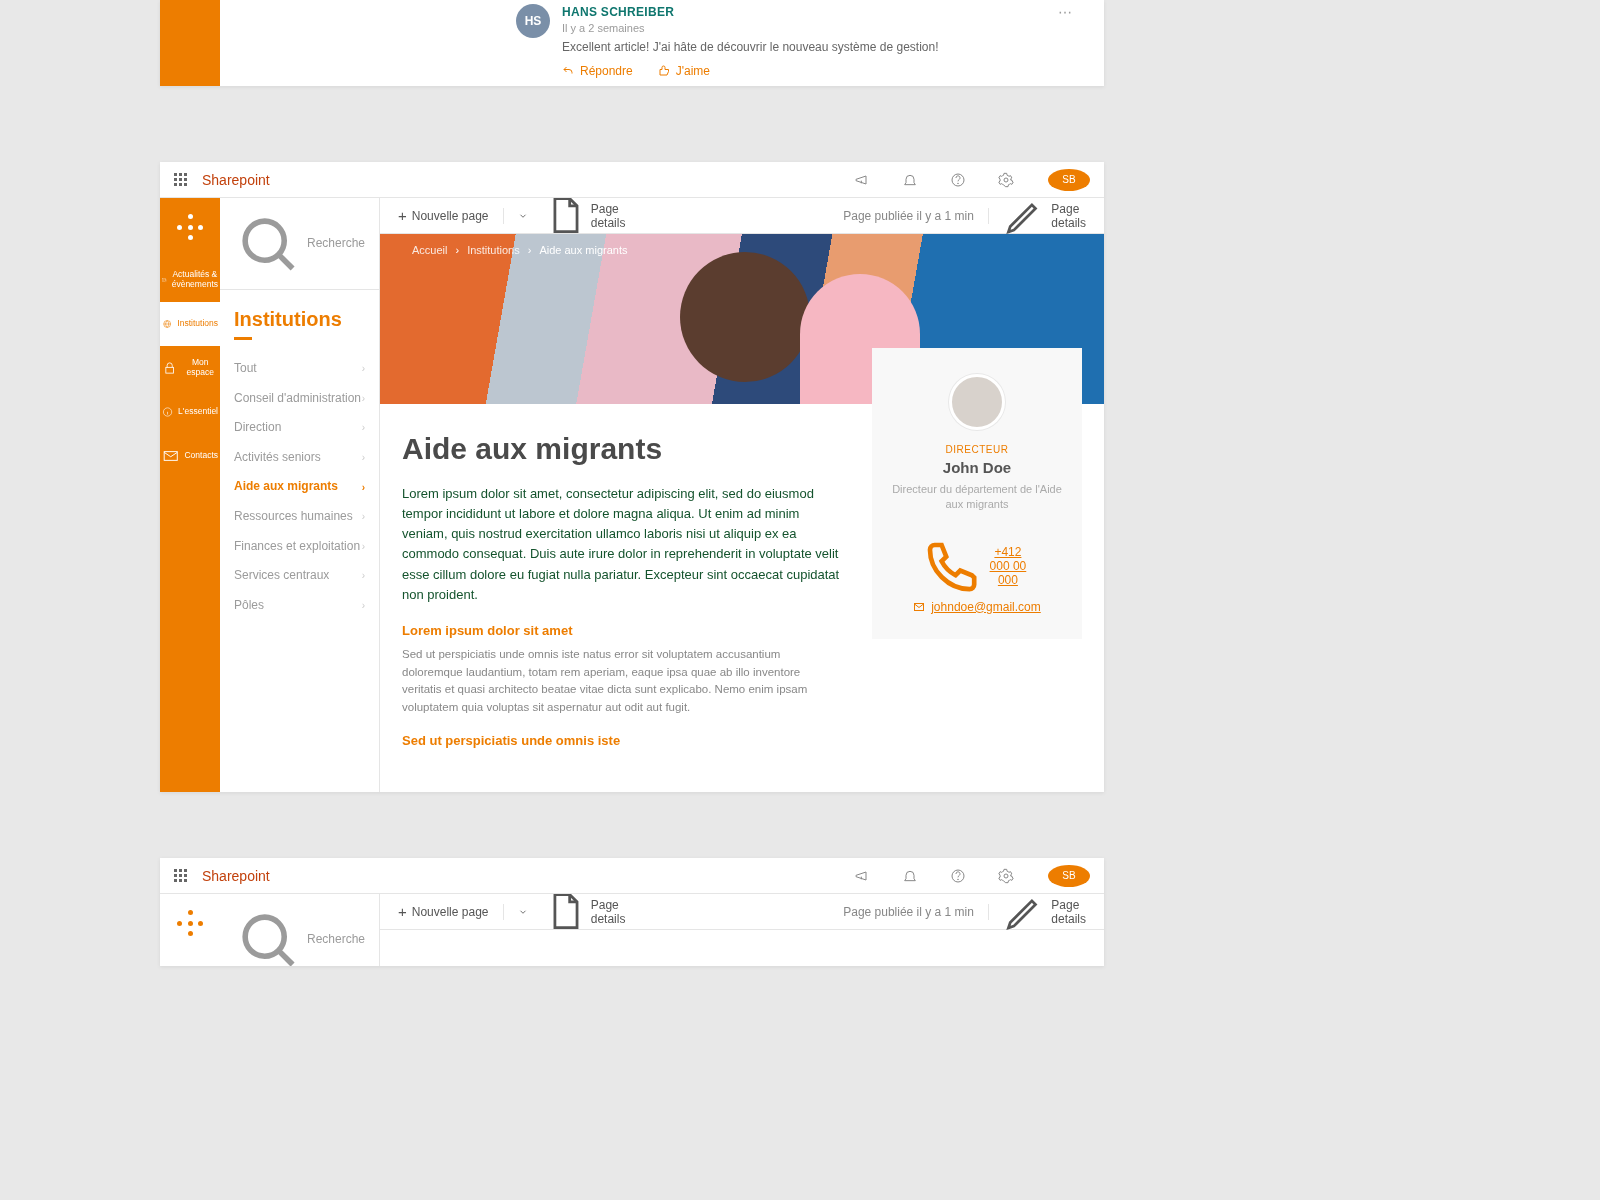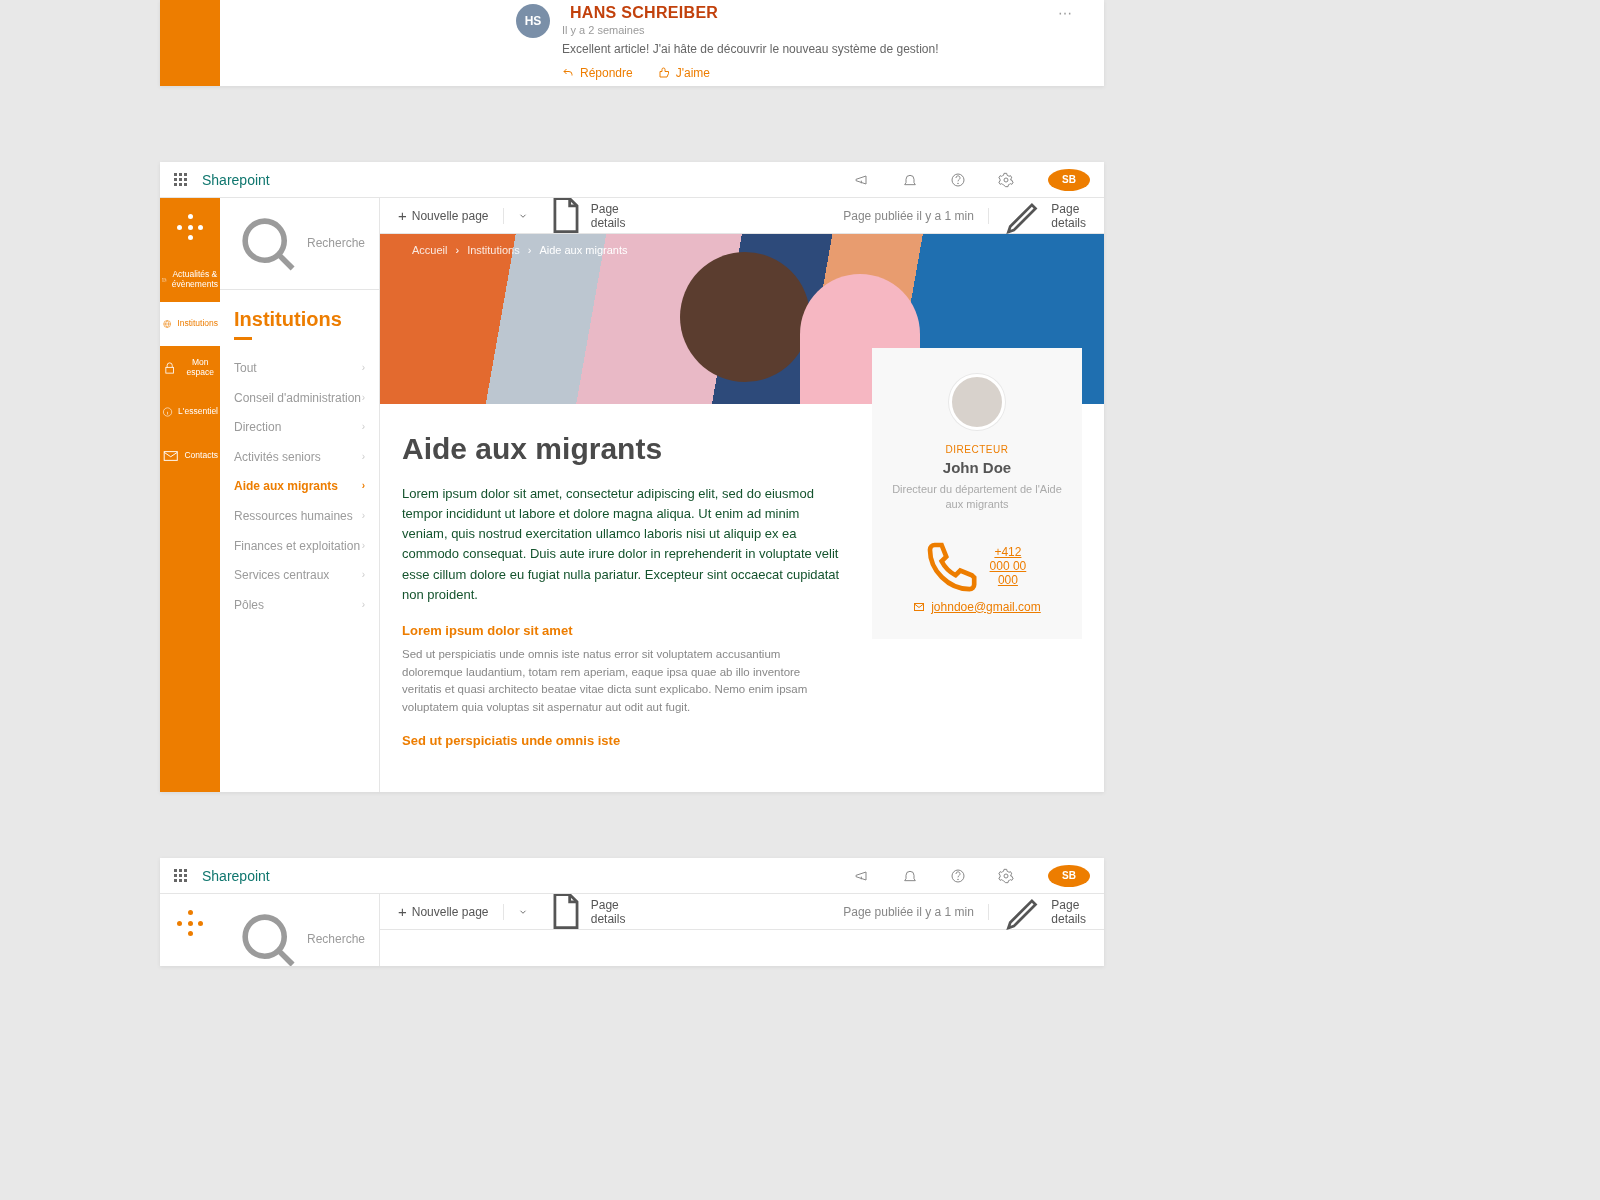--- a/index.html
+++ b/index.html
@@ -14,56 +14,56 @@
 body{background:var(--bg);width:1600px;height:1200px;overflow:hidden;font-size:13px;color:var(--text);}
 .artboard{position:absolute;background:#fff;box-shadow:0 1px 4px rgba(0,0,0,.08);}
 
 
 #frag1{left:160px;top:0;width:944px;height:86px;display:flex;}
 #frag1 .sidebar-stub{width:60px;height:100%;background:var(--orange);}
 #frag1 .pad{flex:1;padding:4px 30px 10px 296px;}
 .comment{display:flex;gap:12px;}
 .avatar{width:34px;height:34px;border-radius:50%;background:#7a8fa8;flex:none;display:flex;align-items:center;justify-content:center;font-weight:700;color:#fff;font-size:12px;}
 .comment-body{flex:1;}
-.comment-name{font-weight:700;color:#c2410c;font-size:16px;letter-spacing:.3px;margin-left:8px;}
+.comment-name{font-weight:700;color:#0f766e;font-size:12px;letter-spacing:.3px;}
 .comment-time{font-size:11px;color:var(--text-light);margin:2px 0 6px;}
 .comment-text{font-size:12px;color:#666;}
 .comment-actions{margin-top:10px;display:flex;gap:25px;font-size:12px;}
 .comment-actions span{color:var(--orange);cursor:pointer;display:inline-flex;align-items:center;gap:6px;}
 .dots{margin-left:auto;color:var(--text-light);font-size:14px;letter-spacing:2px;cursor:pointer;}
 
 
 #frag2{left:160px;top:162px;width:944px;height:630px;display:flex;flex-direction:column;}
 .topbar{height:36px;display:flex;align-items:center;padding:0 14px;gap:14px;border-bottom:1px solid var(--border);}
 .waffle{width:14px;height:14px;display:grid;grid-template-columns:repeat(3,3px);grid-template-rows:repeat(3,3px);gap:2px;}
 .waffle i{background:#666;}
-.app-title{font-size:14px;color:#0f766e;}
+.app-title{font-size:14px;color:#c2410c;}
 .topbar .spacer{flex:1;}
 .topbar .ico{width:16px;height:16px;color:#888;cursor:pointer;display:flex;align-items:center;justify-content:center;}
 .topbar .ico+.ico{margin-left:18px;}
-.badge{width:42px;height:22px;border-radius:50%;background:var(--orange);color:#fff;font-size:10px;font-weight:700;display:flex;align-items:center;justify-content:center;margin-left:20px;}
+.badge{width:42px;height:22px;border-radius:50%;background:var(--orange);color:#fff;font-size:10px;font-weight:400;display:flex;align-items:center;justify-content:center;margin-left:20px;}
 
 .body{flex:1;display:flex;overflow:hidden;}
 .rail{width:60px;background:var(--orange);color:#fff;display:flex;flex-direction:column;align-items:center;padding-top:16px;gap:0;}
 .rail-logo{width:26px;height:26px;position:relative;margin-bottom:18px;}
 .rail-logo i{position:absolute;width:5px;height:5px;border-radius:50%;background:#fff;}
 .rail-logo i:nth-child(1){top:0;left:10.5px;}
 .rail-logo i:nth-child(2){top:10.5px;left:0;}
 .rail-logo i:nth-child(3){top:10.5px;left:10.5px;}
 .rail-logo i:nth-child(4){top:10.5px;left:21px;}
 .rail-logo i:nth-child(5){top:21px;left:10.5px;}
 .rail-item{width:100%;padding:12px 2px;display:flex;flex-direction:row;align-items:center;gap:5px;cursor:pointer;font-size:8.5px;text-align:center;line-height:1.15;}
 .rail-item.active{background:#fff;color:var(--orange);}
 .rail-item .ricon{width:20px;height:20px;}
 
 .subnav{width:160px;background:#fff;border-right:1px solid var(--border);display:flex;flex-direction:column;}
 .search{padding:12px 14px;border-bottom:1px solid var(--border);display:flex;align-items:center;gap:6px;color:var(--text-light);font-size:12px;}
 .subnav h2{color:var(--orange);font-size:20px;font-weight:700;padding:18px 14px 6px;}
 .subnav .under{width:18px;height:3px;background:var(--orange);margin:0 14px 14px;}
-.sn-item{display:flex;align-items:flex-start;justify-content:space-between;padding:7px 14px;font-size:12px;color:var(--text-light);cursor:pointer;line-height:1.3;}
+.sn-item{display:flex;align-items:center;justify-content:space-between;padding:7px 14px;font-size:12px;color:var(--text-light);cursor:pointer;line-height:1.3;}
 .sn-item .chev{color:#ccc;font-size:10px;}
 .sn-item.active{color:var(--orange);font-weight:600;}
 .sn-item.active .chev{color:var(--orange);}
 
 .main{flex:1;display:flex;flex-direction:column;overflow:hidden;position:relative;}
 .toolbar{height:36px;border-bottom:1px solid var(--border);display:flex;align-items:center;padding:0 18px;gap:14px;font-size:12px;color:#555;}
 .toolbar .tbtn{display:flex;align-items:center;gap:5px;cursor:pointer;}
 .toolbar .sep{width:1px;height:16px;background:var(--border);}
 .toolbar .spacer{flex:1;}
 .toolbar .status{color:#888;}

